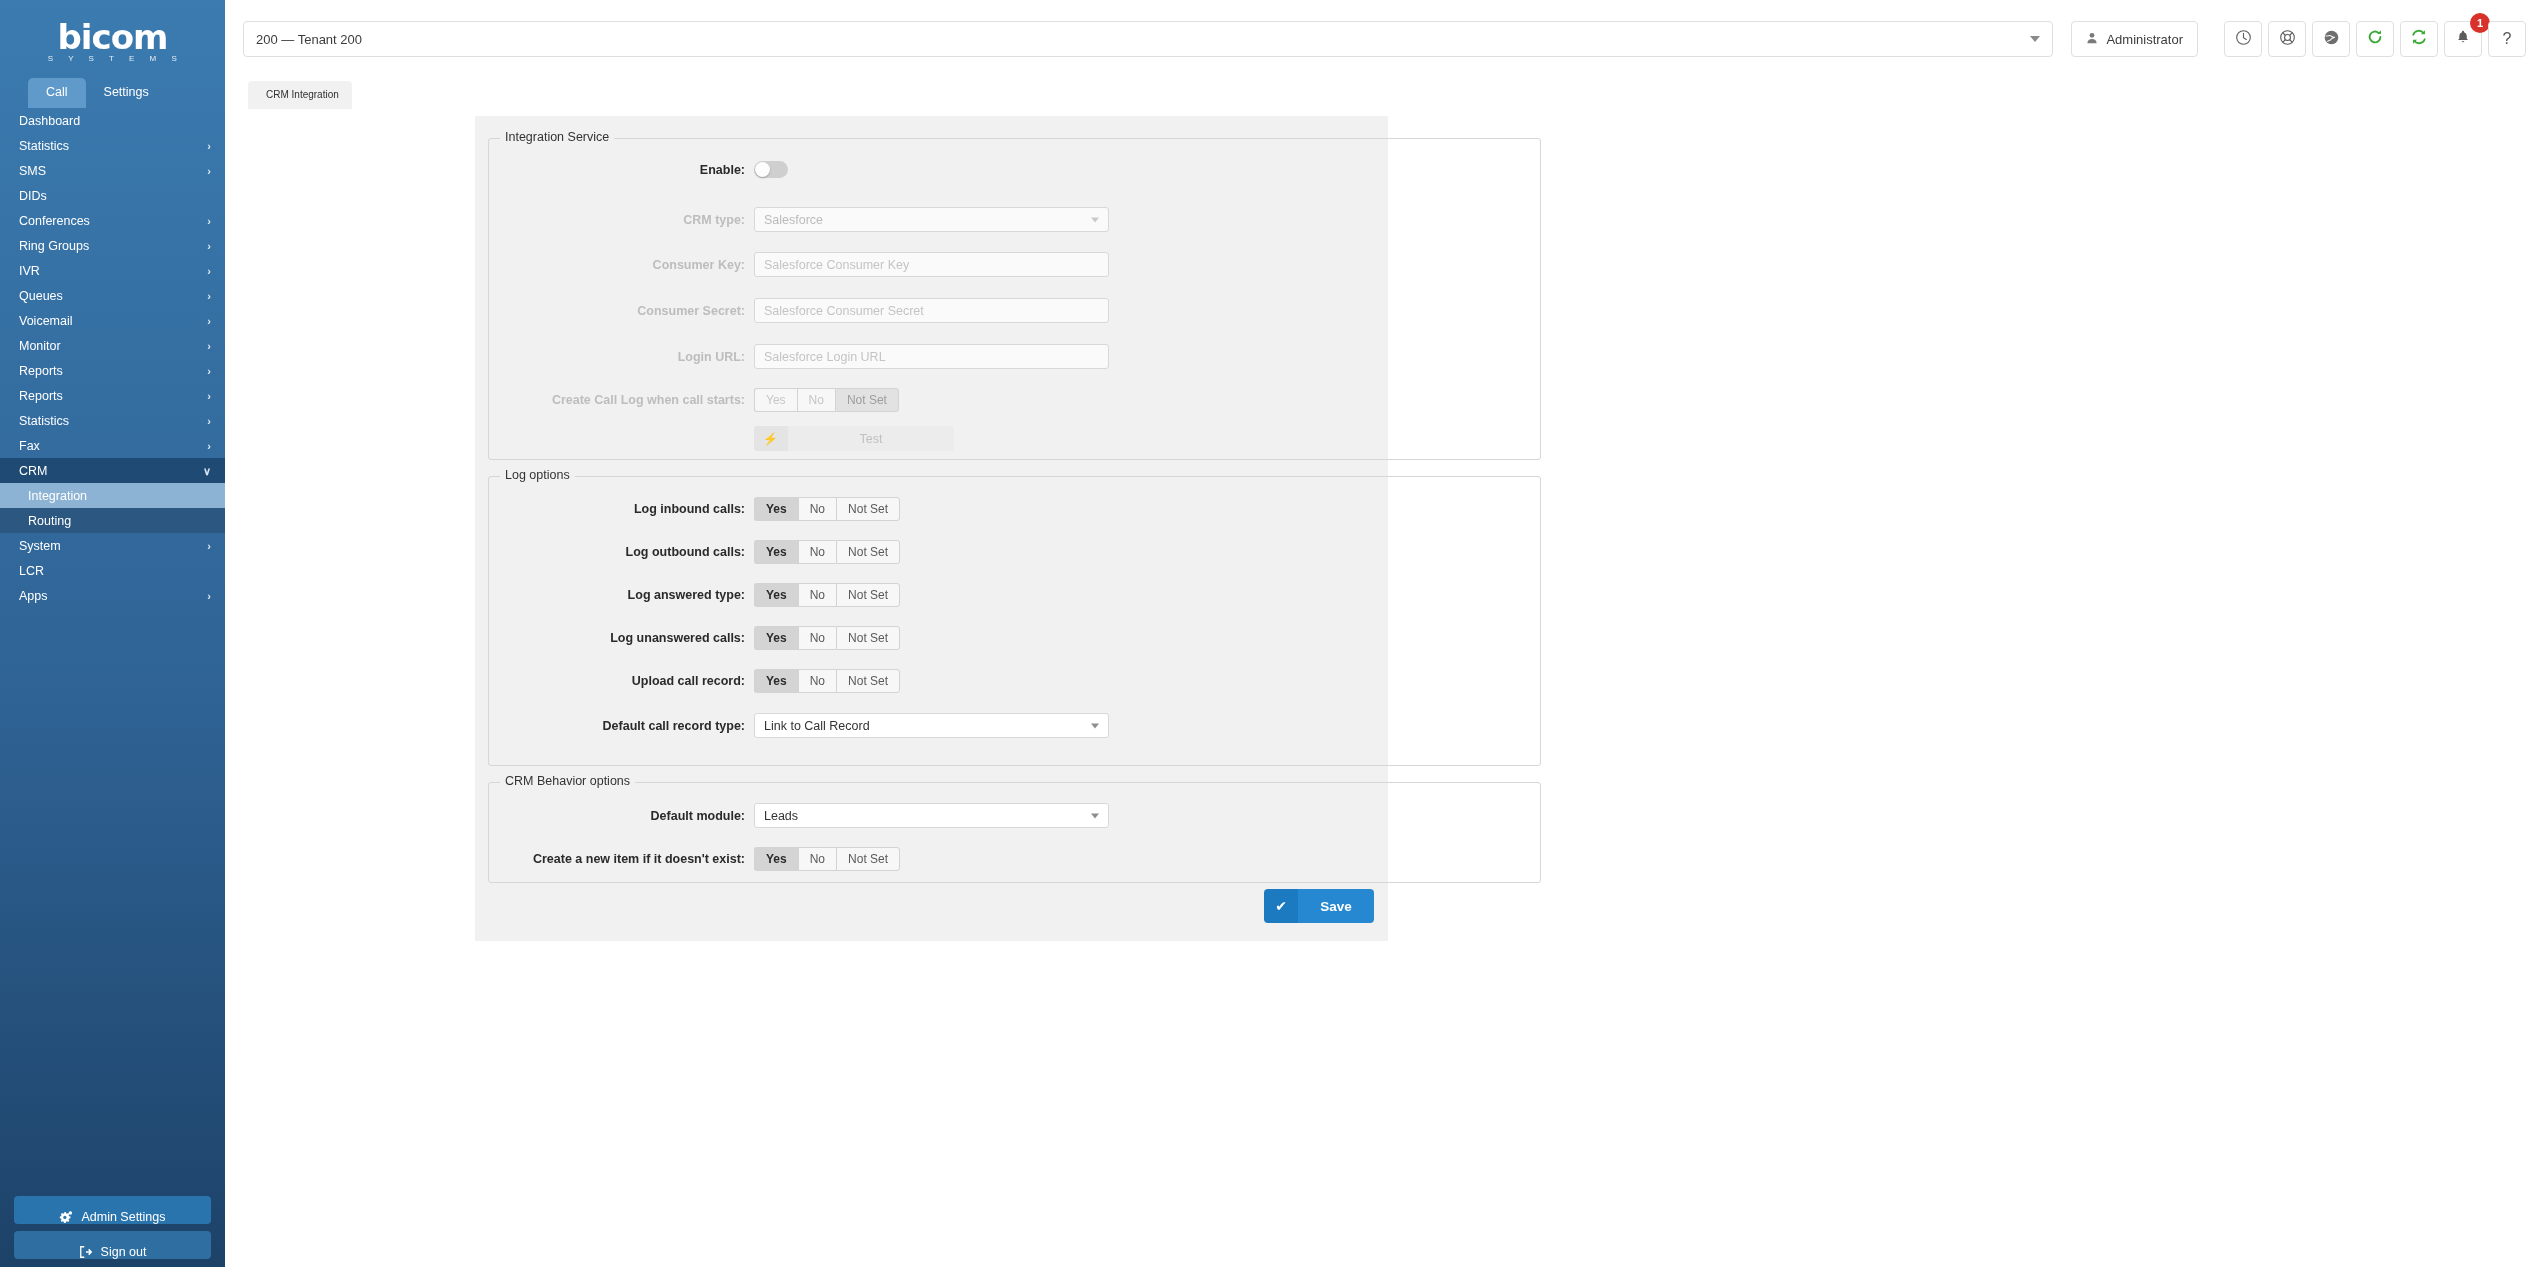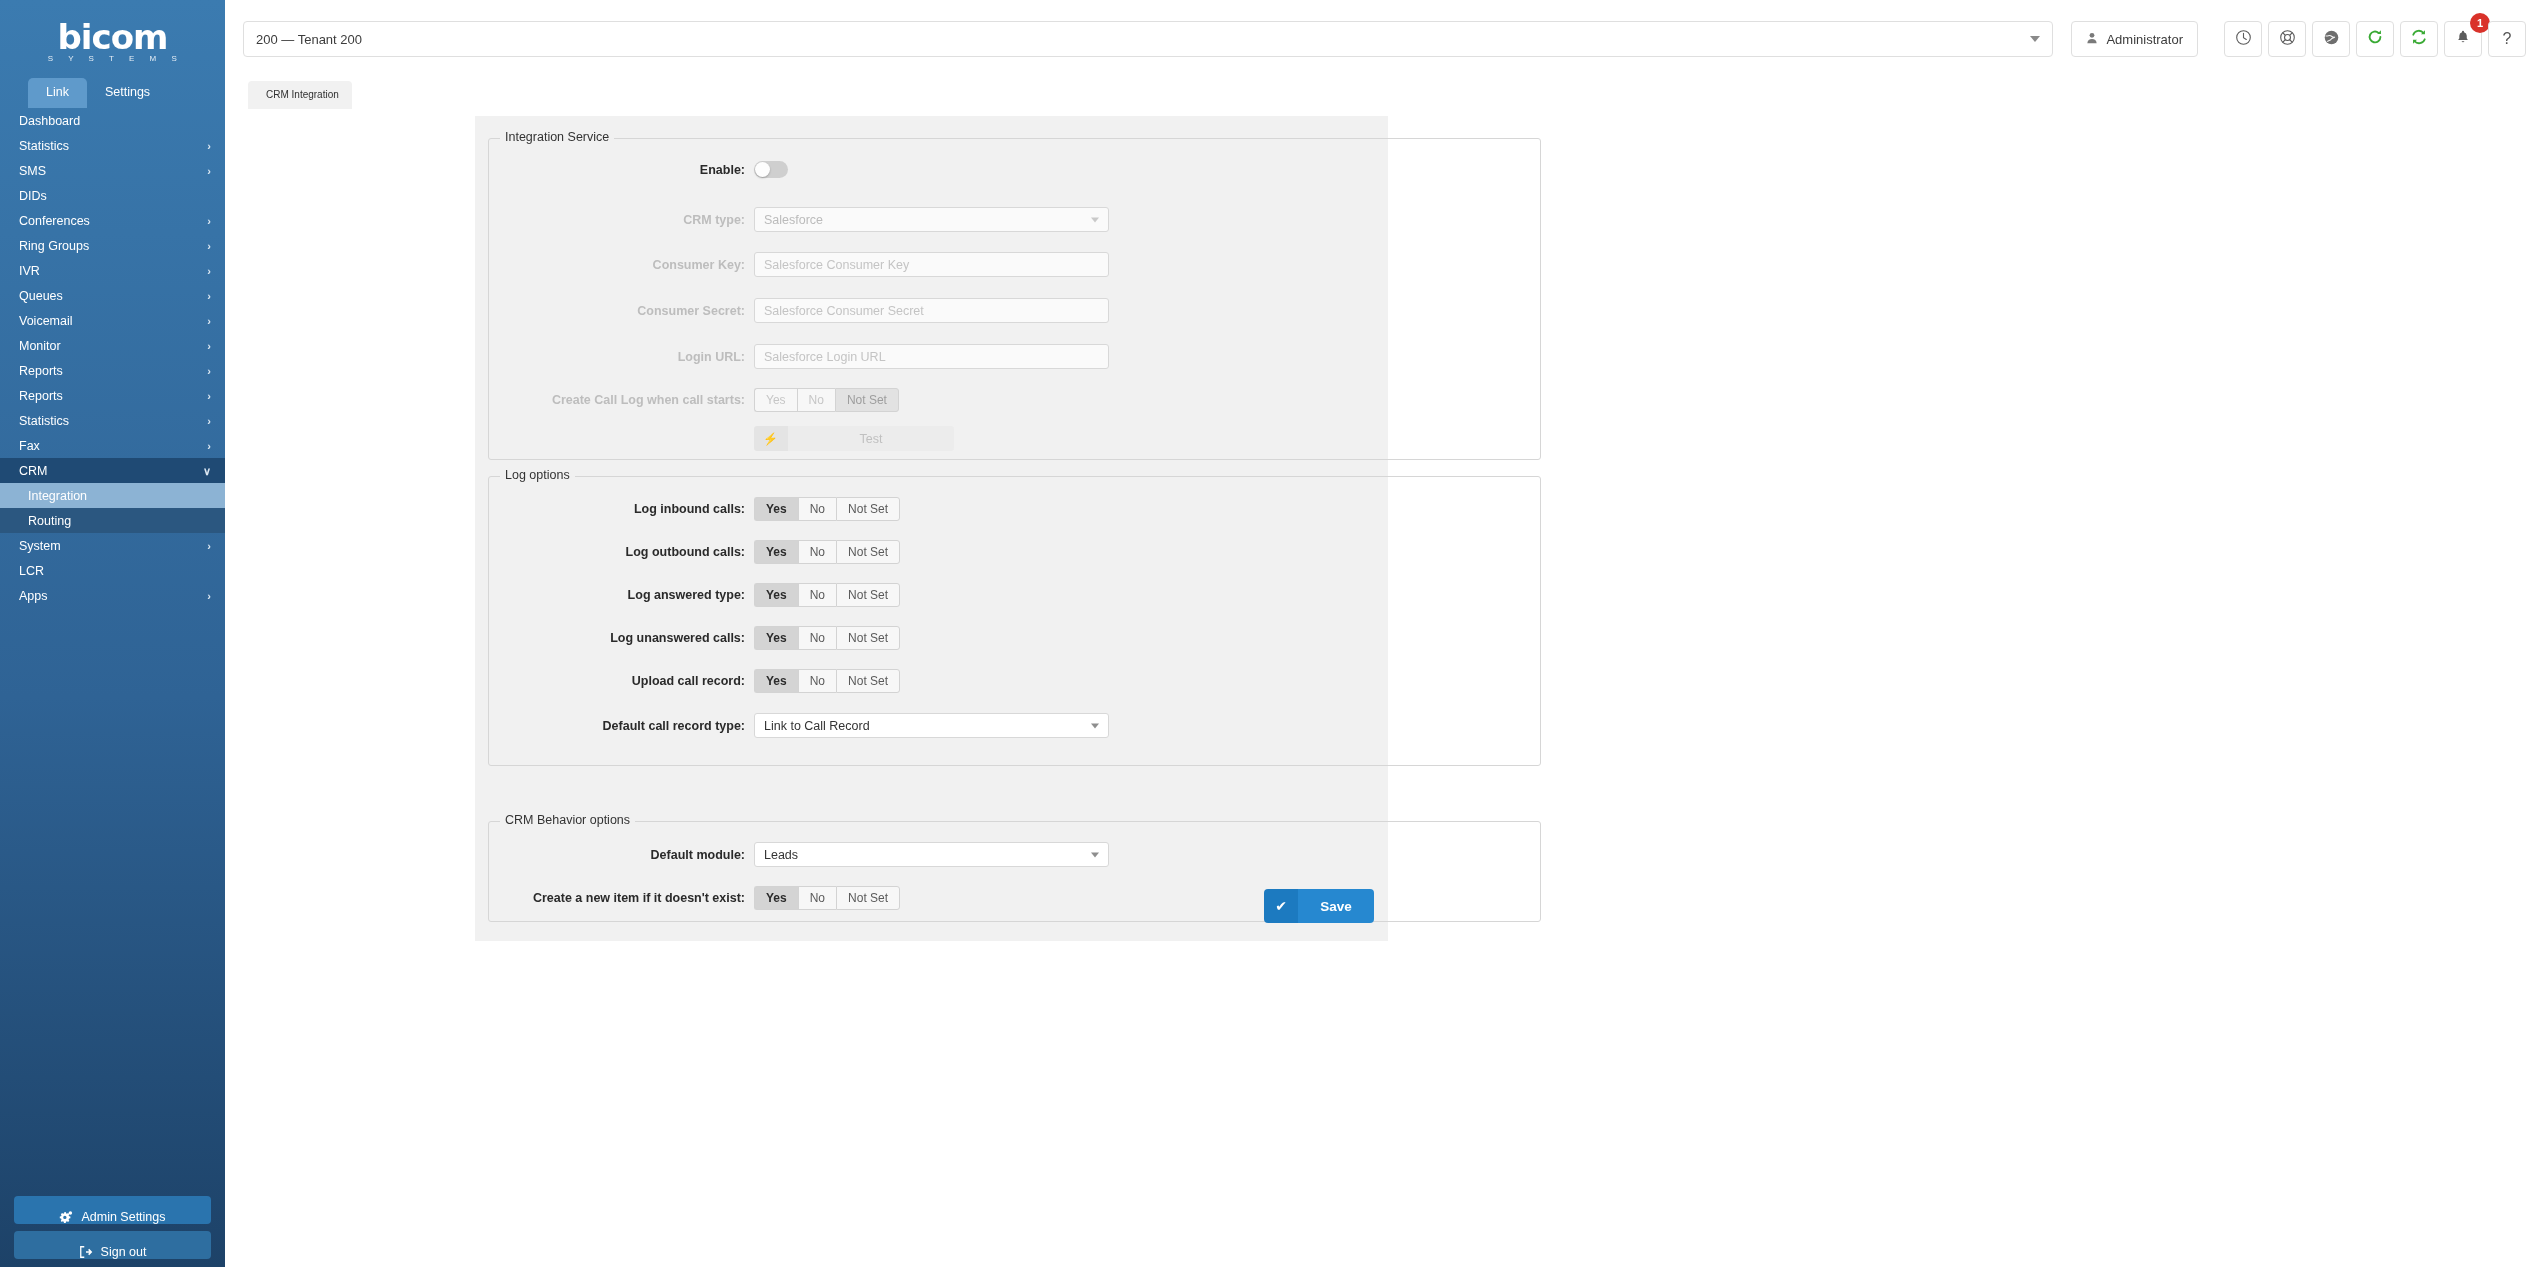--- a/index.html
+++ b/index.html
@@ -271,21 +271,21 @@
 <body>
 
 <div id="sidebar">
 
   <div id="logo-area">
     <div class="logo-word">bicom</div>
     <div class="logo-sub">S Y S T E M S</div>
   </div>
 
   <div id="nav-tabs">
-    <div class="nav-tab active">Link</div>
+    <div class="nav-tab active">Call</div>
     <div class="nav-tab inactive">Settings</div>
   </div>
 
   <div id="menu">
       <div class="menu-item">
         <span>Dashboard</span>
       </div>
       <div class="menu-item">
         <span>Statistics</span>
         <span class="chev">›</span>
@@ -572,21 +572,21 @@
 
       <div class="row" style="top:236px;">
         <div class="lbl">Default call record type:</div>
         <div class="select">
           <span>Link to Call Record</span>
           <span class="caret"></span>
         </div>
       </div>
     </div>
 
-    <div class="fieldset" style="left:13px; top:705px; width:1053px; height:101px;">
+    <div class="fieldset" style="left:13px; top:666px; width:1053px; height:101px;">
       <div class="legend">CRM Behavior options</div>
 
       <div class="row" style="top:20px;">
         <div class="lbl">Default module:</div>
         <div class="select">
           <span>Leads</span>
           <span class="caret"></span>
         </div>
       </div>
 

